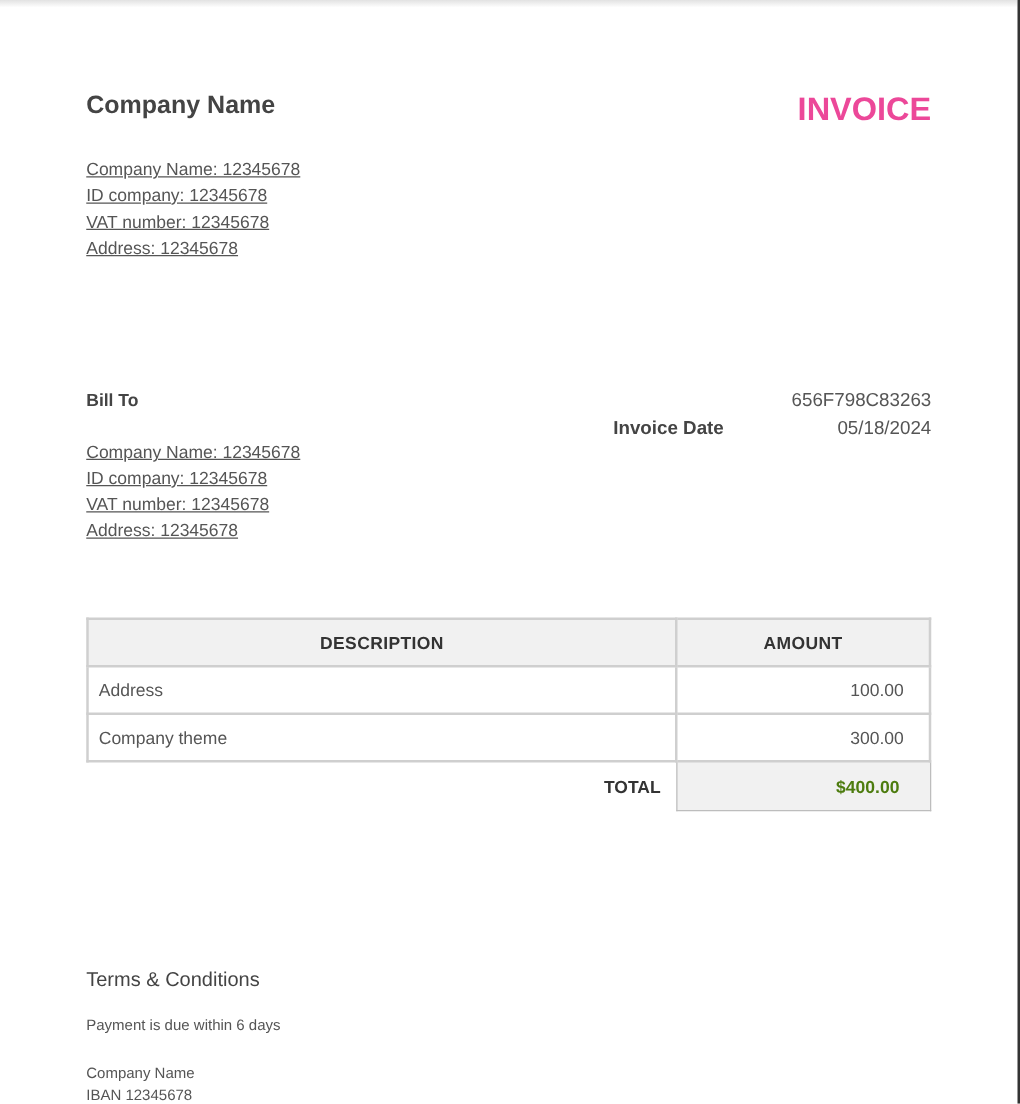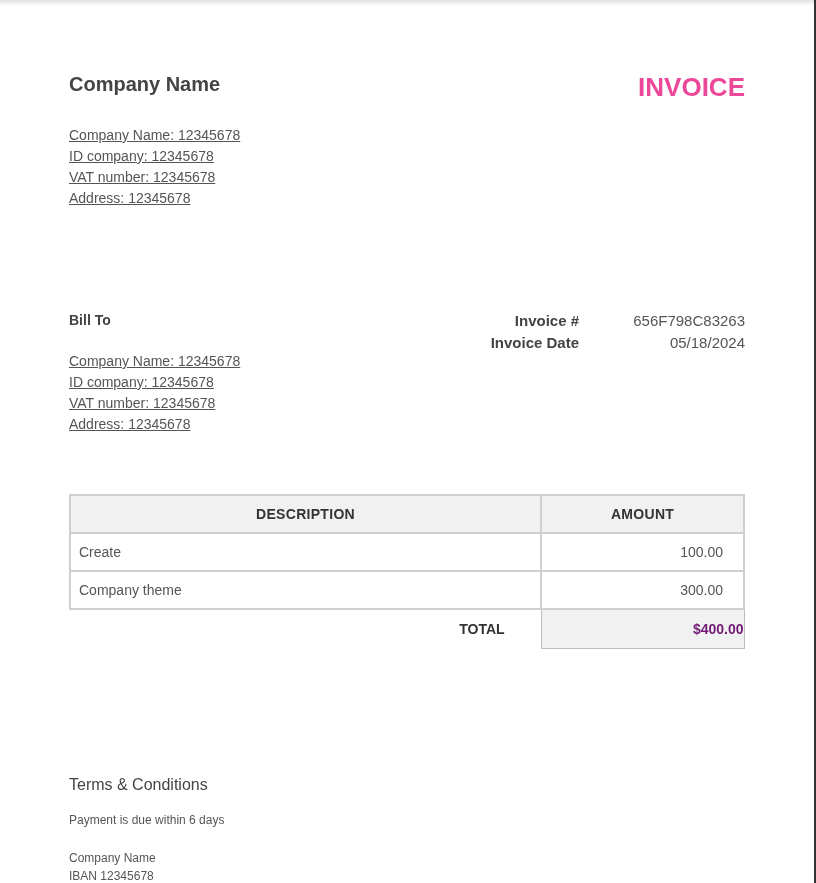--- a/index.html
+++ b/index.html
@@ -39,26 +39,26 @@
   table.items th {
     background: #f1f1f1; border: 2px solid #cfcfcf; height: 34px;
     font-size: 14px; font-weight: bold; color: #333333; letter-spacing: 0.3px;
   }
   table.items td { border: 2px solid #cfcfcf; height: 34px; color: #555555; }
   td.desc { padding-left: 8px; text-align: left; }
   td.amt { padding-right: 20px; text-align: right; }
   th.col-desc { width: 470px; }
   th.col-amt { width: 200px; }
   tr.total-row td.total-label {
-    border: none; text-align: right; padding-right: 36px; font-weight: bold; color: #333333;
+    border: none; text-align: right; padding-right: 12px; font-weight: bold; color: #333333;
     font-size: 14px; height: 36px;
   }
   tr.total-row td.total-value {
-    background: #f1f1f1; border: 1px solid #bdbdbd; text-align: right; padding-right: 0;
-    font-weight: bold; color: #701a75;
+    background: #f1f1f1; border: 1px solid #bdbdbd; text-align: right; padding-right: 24px;
+    font-weight: bold; color: #4d7c0f;
   }
   .terms-title {
     position: absolute; left: 0; top: 776px; font-size: 16px; font-weight: normal; color: #444444;
   }
   .terms-text { position: absolute; left: 0; top: 813px; font-size: 12px; color: #555555; }
   .footer-lines { position: absolute; left: 0; top: 849px; font-size: 12px; line-height: 18px; color: #555555; }
 </style>
 </head>
 <body>
 
@@ -79,39 +79,38 @@
   <div class="billto-label">Bill To</div>
   <div class="info-lines billto-info">
     <div>Company Name: 12345678</div>
     <div>ID company: 12345678</div>
     <div>VAT number: 12345678</div>
     <div>Address: 12345678</div>
   </div>
 
   <div class="meta">
     <div class="meta-row">
-      <span class="meta-label">Invoice #</span>
       <span class="meta-value">656F798C83263</span>
     </div>
     <div class="meta-row">
       <span class="meta-label">Invoice Date</span>
       <span class="meta-value">05/18/2024</span>
     </div>
   </div>
 
   <table class="items">
     <thead>
       <tr>
         <th class="col-desc">DESCRIPTION</th>
         <th class="col-amt">AMOUNT</th>
       </tr>
     </thead>
     <tbody>
       <tr>
-        <td class="desc">Create</td>
+        <td class="desc">Address</td>
         <td class="amt">100.00</td>
       </tr>
       <tr>
         <td class="desc">Company theme</td>
         <td class="amt">300.00</td>
       </tr>
       <tr class="total-row">
         <td class="total-label">TOTAL</td>
         <td class="total-value">$400.00</td>
       </tr>

